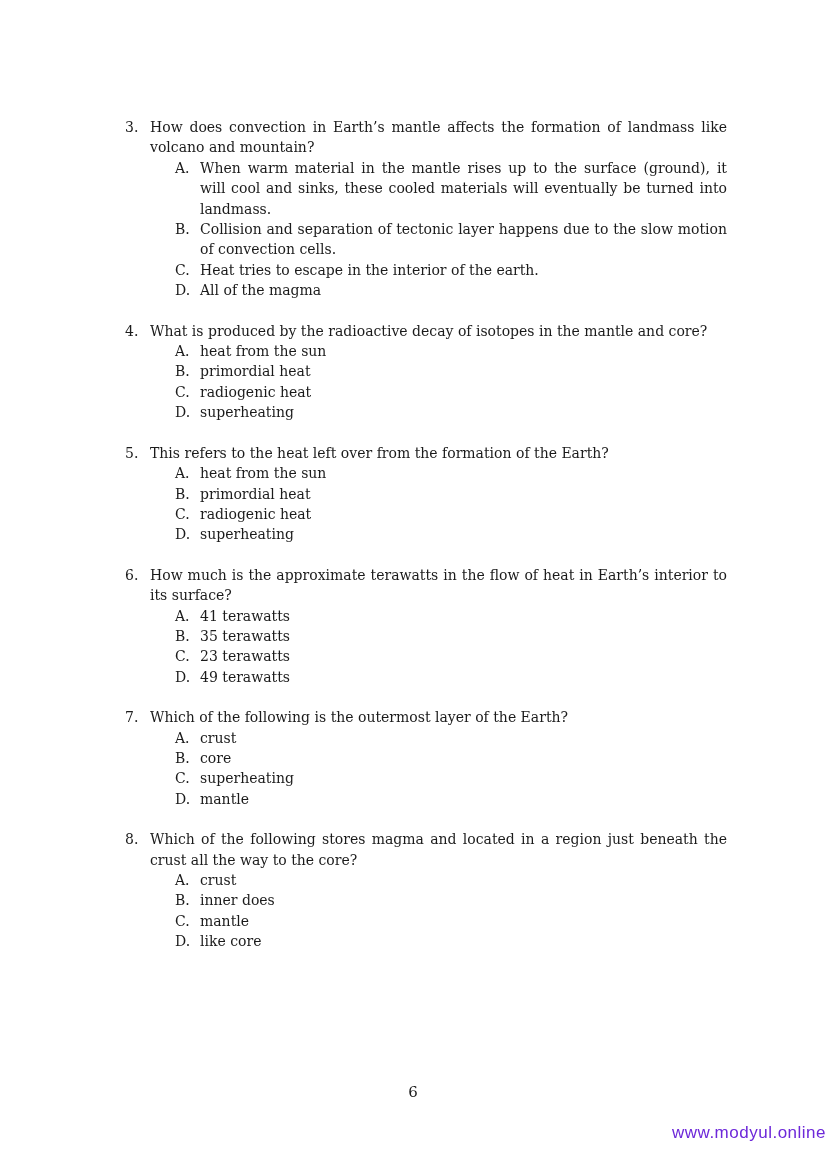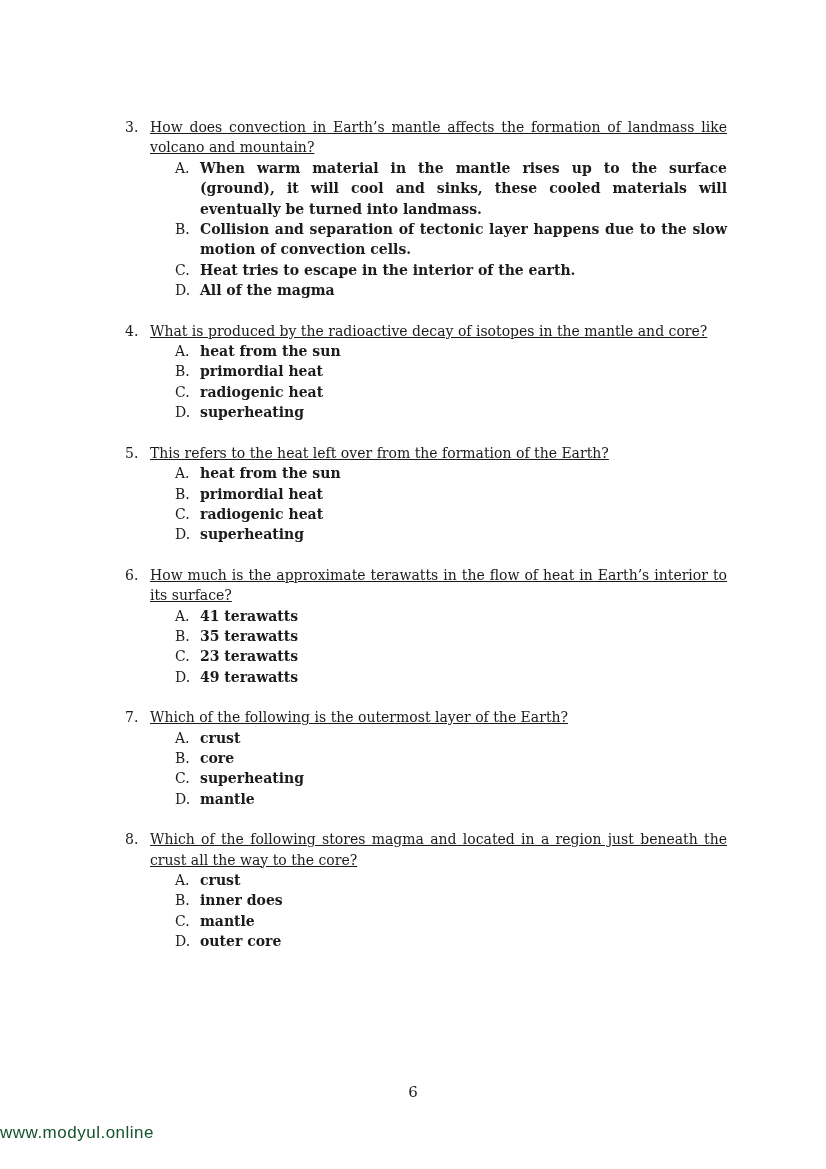--- a/index.html
+++ b/index.html
@@ -31,59 +31,57 @@
     display: flex;
     align-items: flex-start;
   }
   .q-num {
     width: 25px;
     flex: 0 0 25px;
   }
   .q-text {
     flex: 1 1 auto;
     text-align: justify;
-    text-decoration: underline;
   }
   .options {
     margin-left: 50px;
   }
   .opt-row {
     display: flex;
     align-items: flex-start;
   }
   .opt-letter {
     width: 25px;
     flex: 0 0 25px;
   }
   .opt-text {
     flex: 1 1 auto;
     text-align: justify;
-    font-weight: bold;
   }
   .page-number {
     position: absolute;
     top: 1082px;
     left: 0;
     width: 826px;
     text-align: center;
     font-size: 15px;
     line-height: 20px;
     color: #1b1b1b;
   }
   .watermark {
     position: absolute;
     top: 1123px;
     left: 0;
     width: 826px;
-    text-align: left;
+    text-align: right;
     font-family: "Liberation Sans", "DejaVu Sans", sans-serif;
     font-size: 17px;
     line-height: 20px;
     letter-spacing: 0.5px;
-    color: #14532d;
+    color: #6d28d9;
   }
 </style>
 </head>
 <body>
 
 <div class="page">
   <div class="content">
 
     <div class="question">
       <div class="q-row">
@@ -223,21 +221,21 @@
         <div class="opt-row">
           <span class="opt-letter">B.</span>
           <span class="opt-text">inner does</span>
         </div>
         <div class="opt-row">
           <span class="opt-letter">C.</span>
           <span class="opt-text">mantle</span>
         </div>
         <div class="opt-row">
           <span class="opt-letter">D.</span>
-          <span class="opt-text">outer core</span>
+          <span class="opt-text">like core</span>
         </div>
       </div>
     </div>
 
   </div>
 
   <div class="page-number">6</div>
   <div class="watermark">www.modyul.online</div>
 </div>
 

